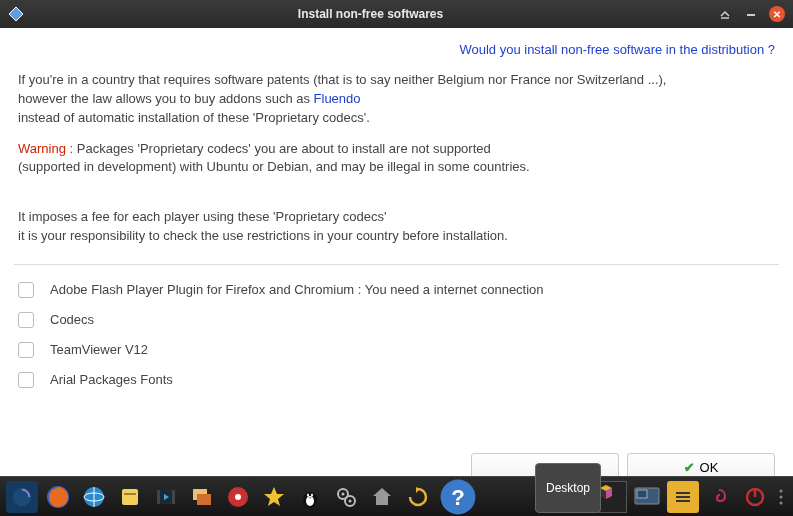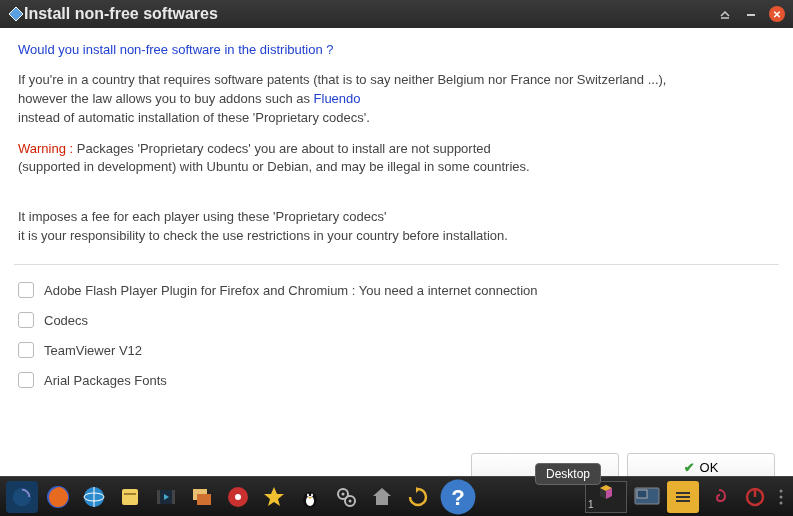--- a/index.html
+++ b/index.html
@@ -19,46 +19,46 @@
       align-items: center;
       padding: 0 8px;
       color: #ddd;
     }
     .titlebar .app-icon {
       width: 16px; height: 16px;
       display: flex; align-items: center; justify-content: center;
     }
     .titlebar .title {
       flex: 1;
-      text-align: left;
-      font-size: 16px;
+      text-align: center;
+      font-size: 12px;
       font-weight: bold;
       color: #e8e8e8;
     }
     .titlebar .win-controls { display: flex; gap: 10px; align-items: center; }
     .win-btn { width: 16px; height: 16px; display: flex; align-items: center; justify-content: center; cursor: pointer; }
     .close-btn { background: #e55530; border-radius: 50%; color: #fff; font-size: 10px; font-weight: bold; }
 
     .window-body {
       background: #fff;
       height: 463px;
       padding: 14px 18px 10px 18px;
       display: flex;
       flex-direction: column;
     }
-    .question { color: #2040d0; font-weight: normal; margin-bottom: 14px; }
+    .question { color: #2040d0; font-weight: normal; margin-bottom: 14px; text-align: right; }
     .warning-label { color: #d02000; }
     .info-text { color: #444; line-height: 1.45; }
     .info-text a { color: #2040d0; text-decoration: none; }
     .para { margin-bottom: 12px; }
 
     .divider { border: 0; border-top: 1px solid #ddd; margin: 6px -4px 10px -4px; }
 
     .check-list { flex: 1; }
-    .check-item { display: flex; align-items: flex-end; gap: 10px; padding: 7px 0; color: #444; }
+    .check-item { display: flex; align-items: center; gap: 16px; padding: 7px 0; color: #444; }
     .checkbox {
       width: 16px; height: 16px;
       border: 1px solid #bbb;
       border-radius: 3px;
       background: #fff;
       cursor: pointer;
       display: inline-flex;
       align-items: center; justify-content: center;
       flex-shrink: 0;
     }
@@ -88,21 +88,21 @@
       gap: 5px;
       min-height: 28px;
     }
     .btn .ok-check { color: #3a9c3a; font-weight: bold; }
 
     .tooltip {
       position: absolute;
       background: #444;
       color: #fff;
       font-size: 12px;
-      padding: 3px 10px;
+      padding: 17px 10px;
       border-radius: 4px;
       left: 535px;
       top: 463px;
       border: 1px solid #666;
       z-index: 10;
     }
 
     .taskbar {
       position: absolute;
       bottom: 0; left: 0; right: 0;

